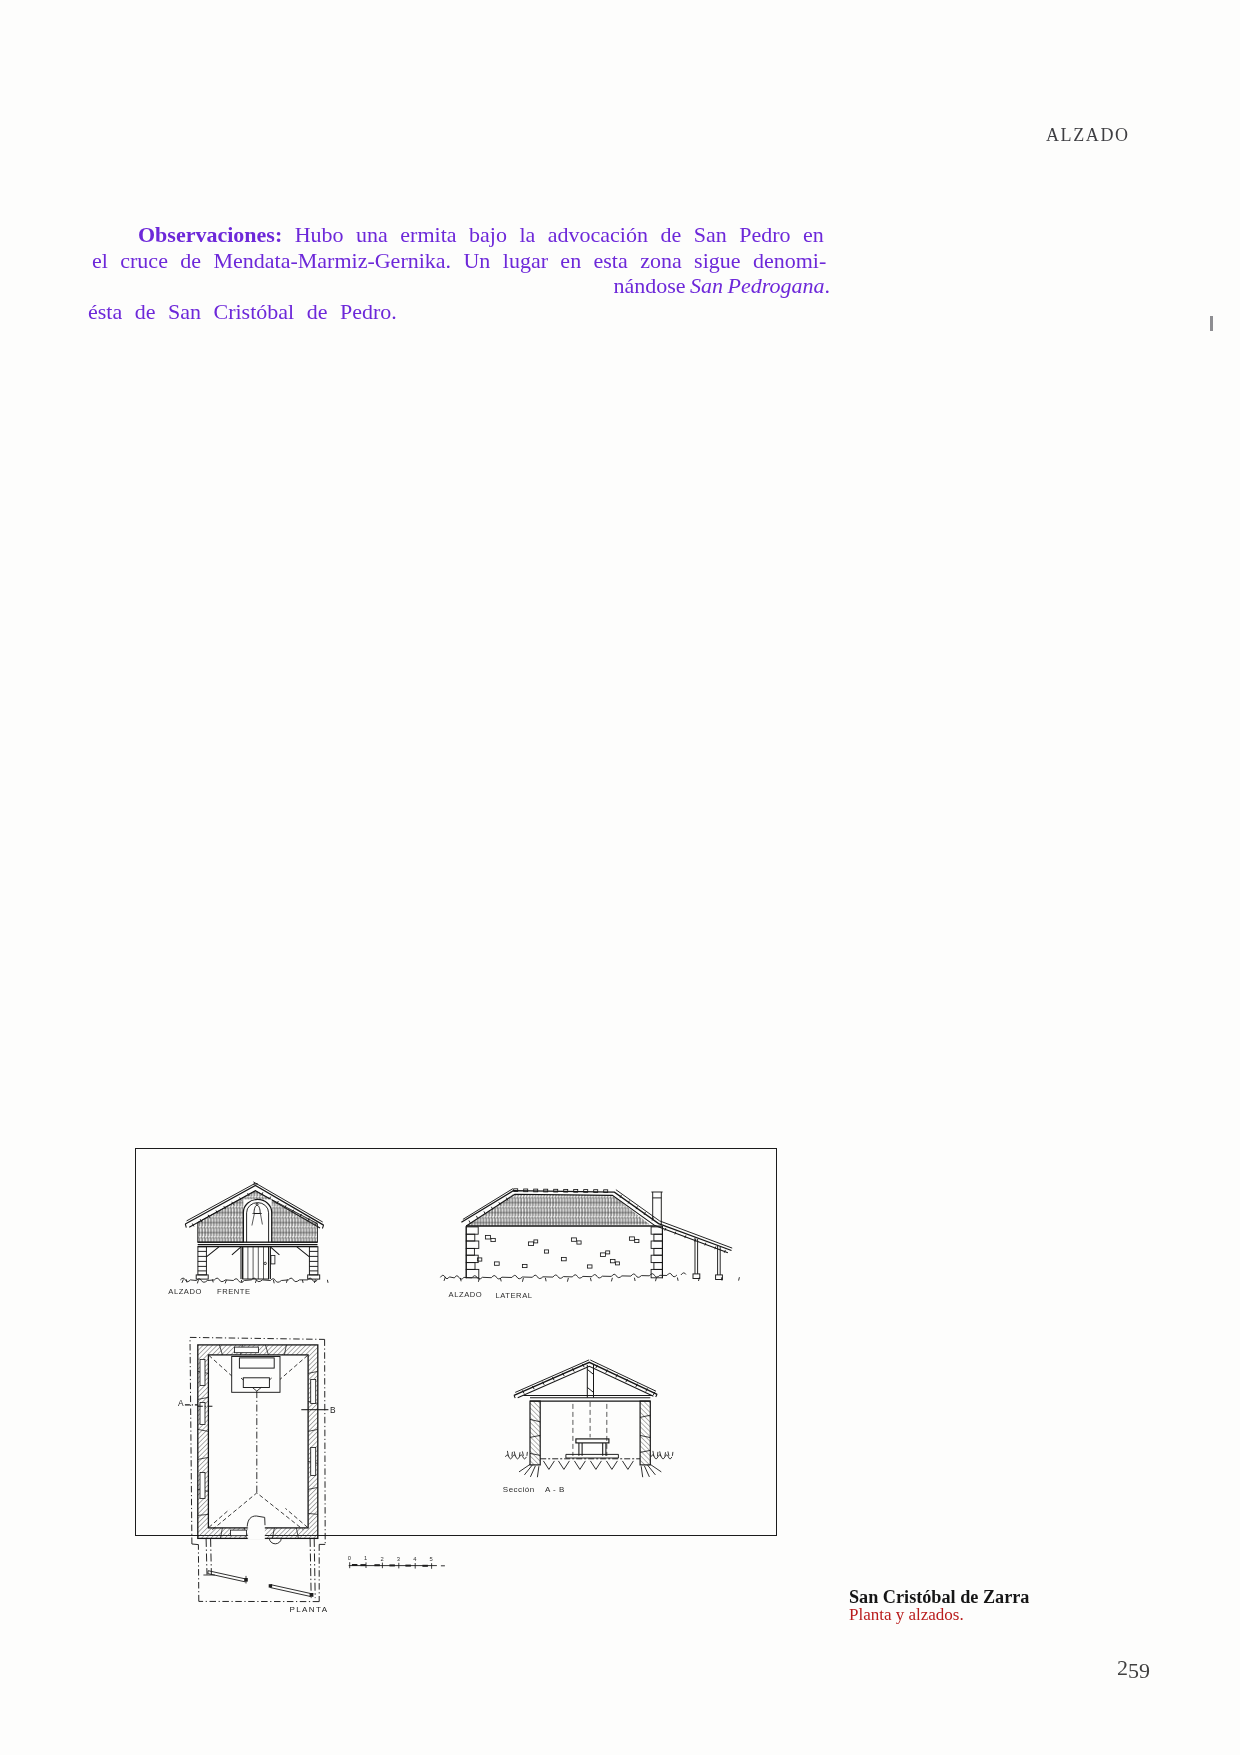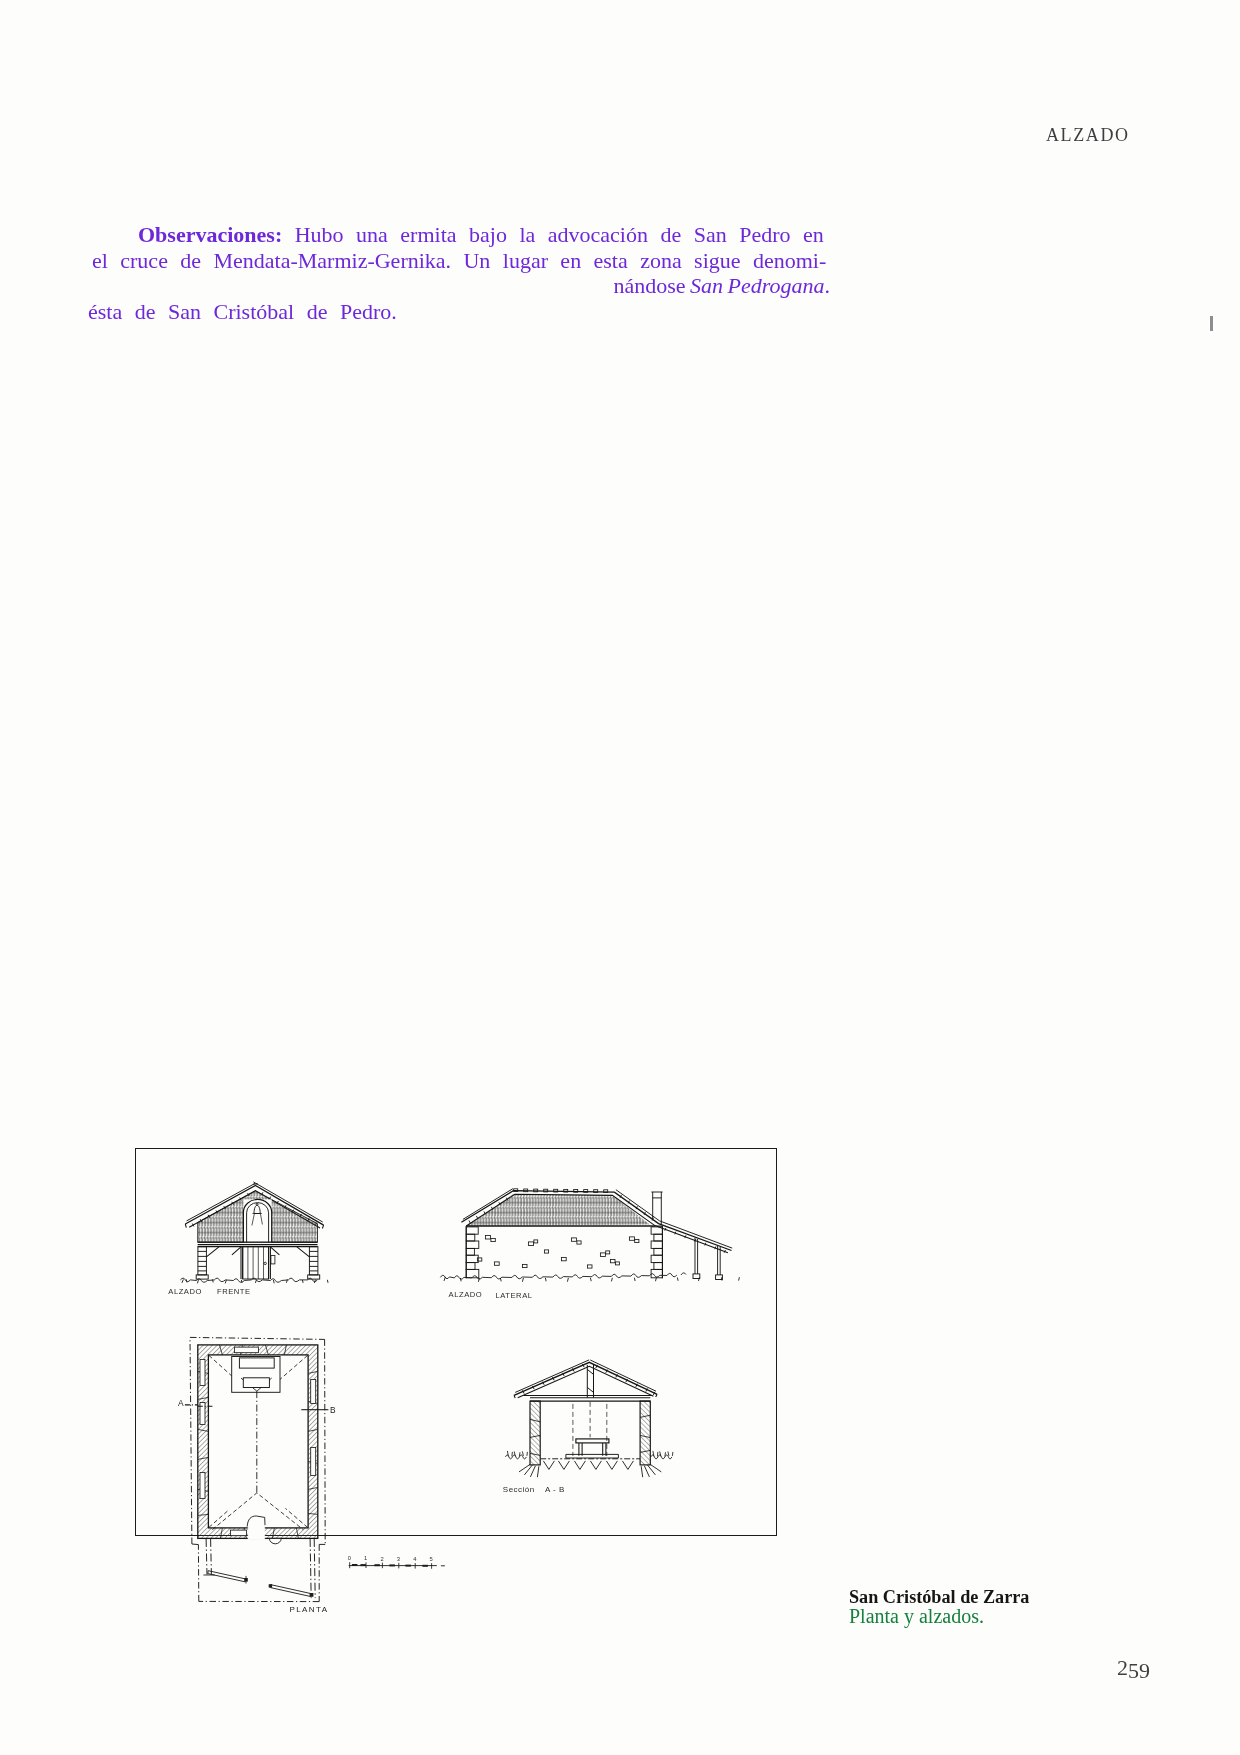--- a/index.html
+++ b/index.html
@@ -356,16 +356,16 @@
       </g>
 
       <text x="368.4" y="344.8" font-size="8" letter-spacing="0.5" fill="#2b2b2b" stroke="none">Sección</text>
       <text x="410.6" y="345.1" font-size="8" letter-spacing="0.5" fill="#2b2b2b" stroke="none">A - B</text>
       </g>
     </svg>
   </div>
 
   <div class="abs" style="left:849px;top:1587px;font-size:18.2px;font-weight:bold;color:#161616;">San Cristóbal de Zarra</div>
 
-  <div class="abs" style="left:849px;top:1605px;font-size:20px;color:#15803d;">Planta y alzados.</div>
+  <div class="abs" style="left:849px;top:1605px;font-size:17px;color:#b91c1c;">Planta y alzados.</div>
 
   <div class="abs" style="left:1117px;top:1655px;font-size:22px;color:#404040;">2<span style="position:relative;top:3px;">5</span><span style="position:relative;top:3px;">9</span></div>
 </div>
 
 </body></html>

